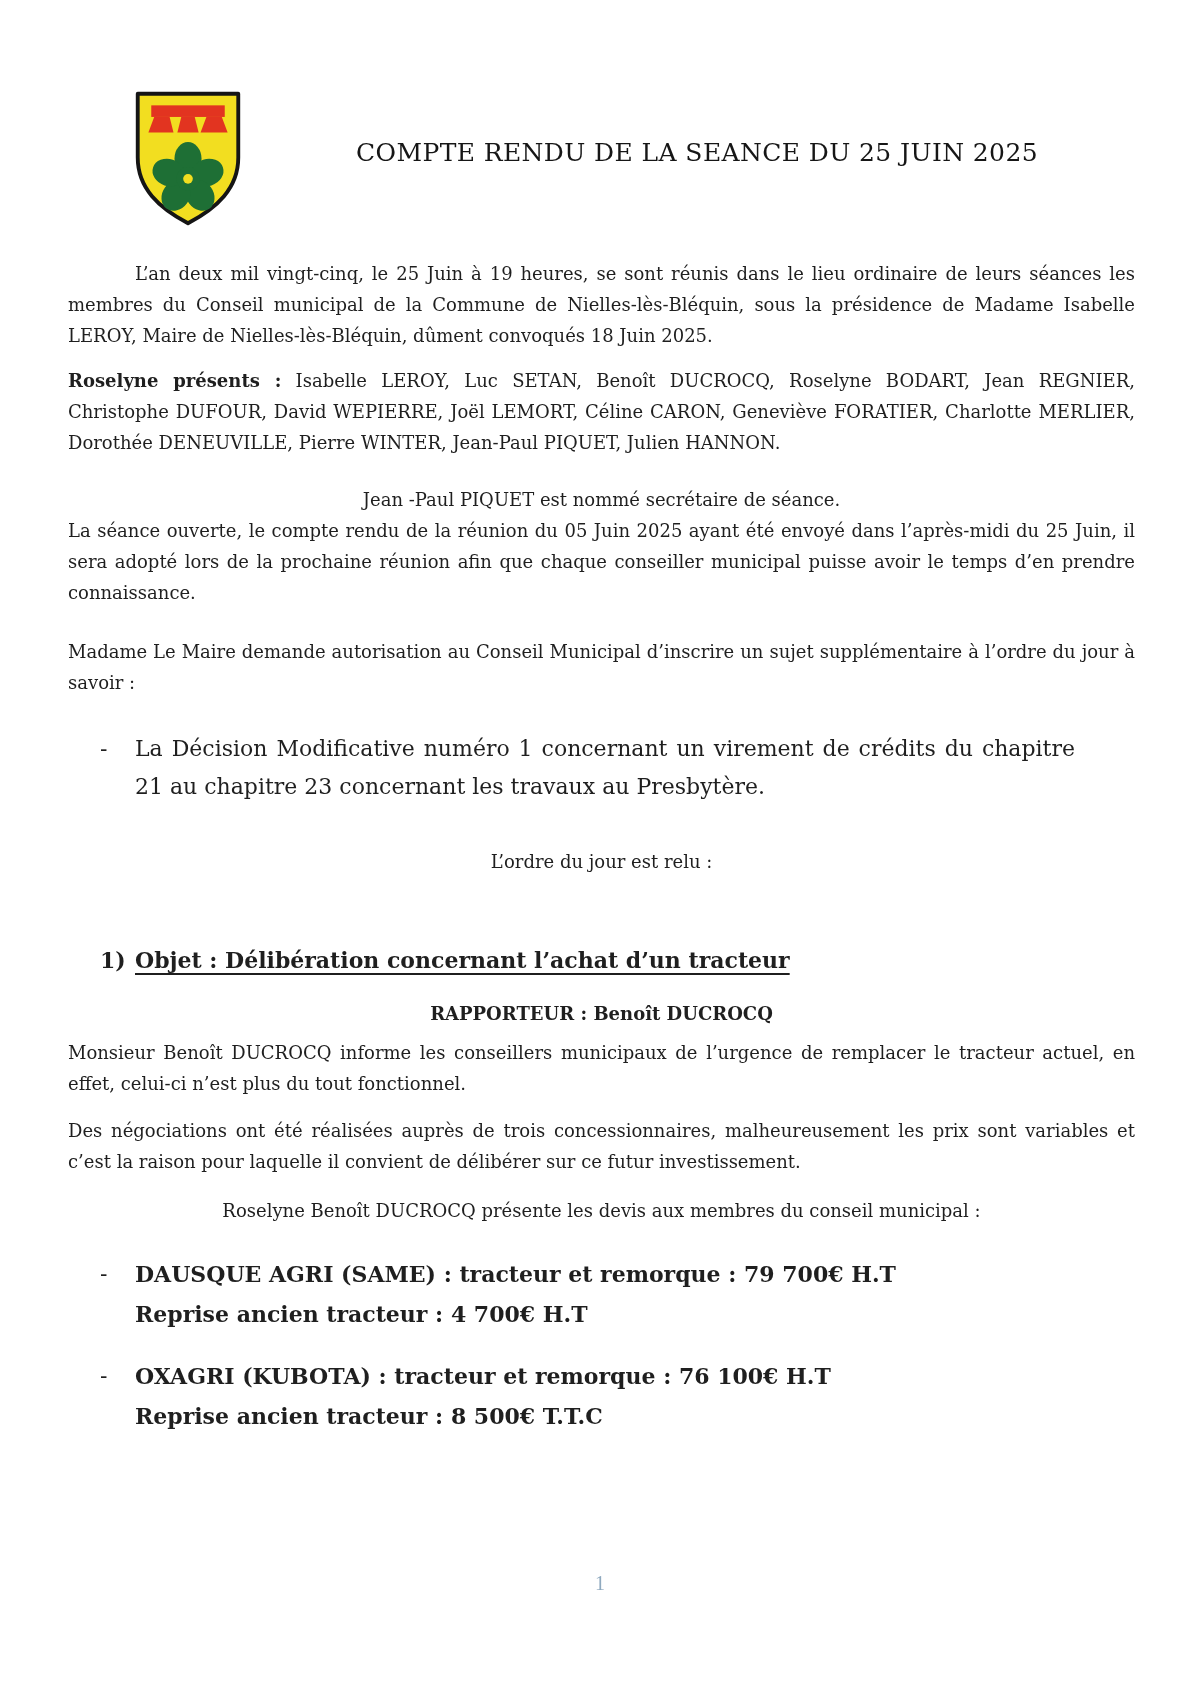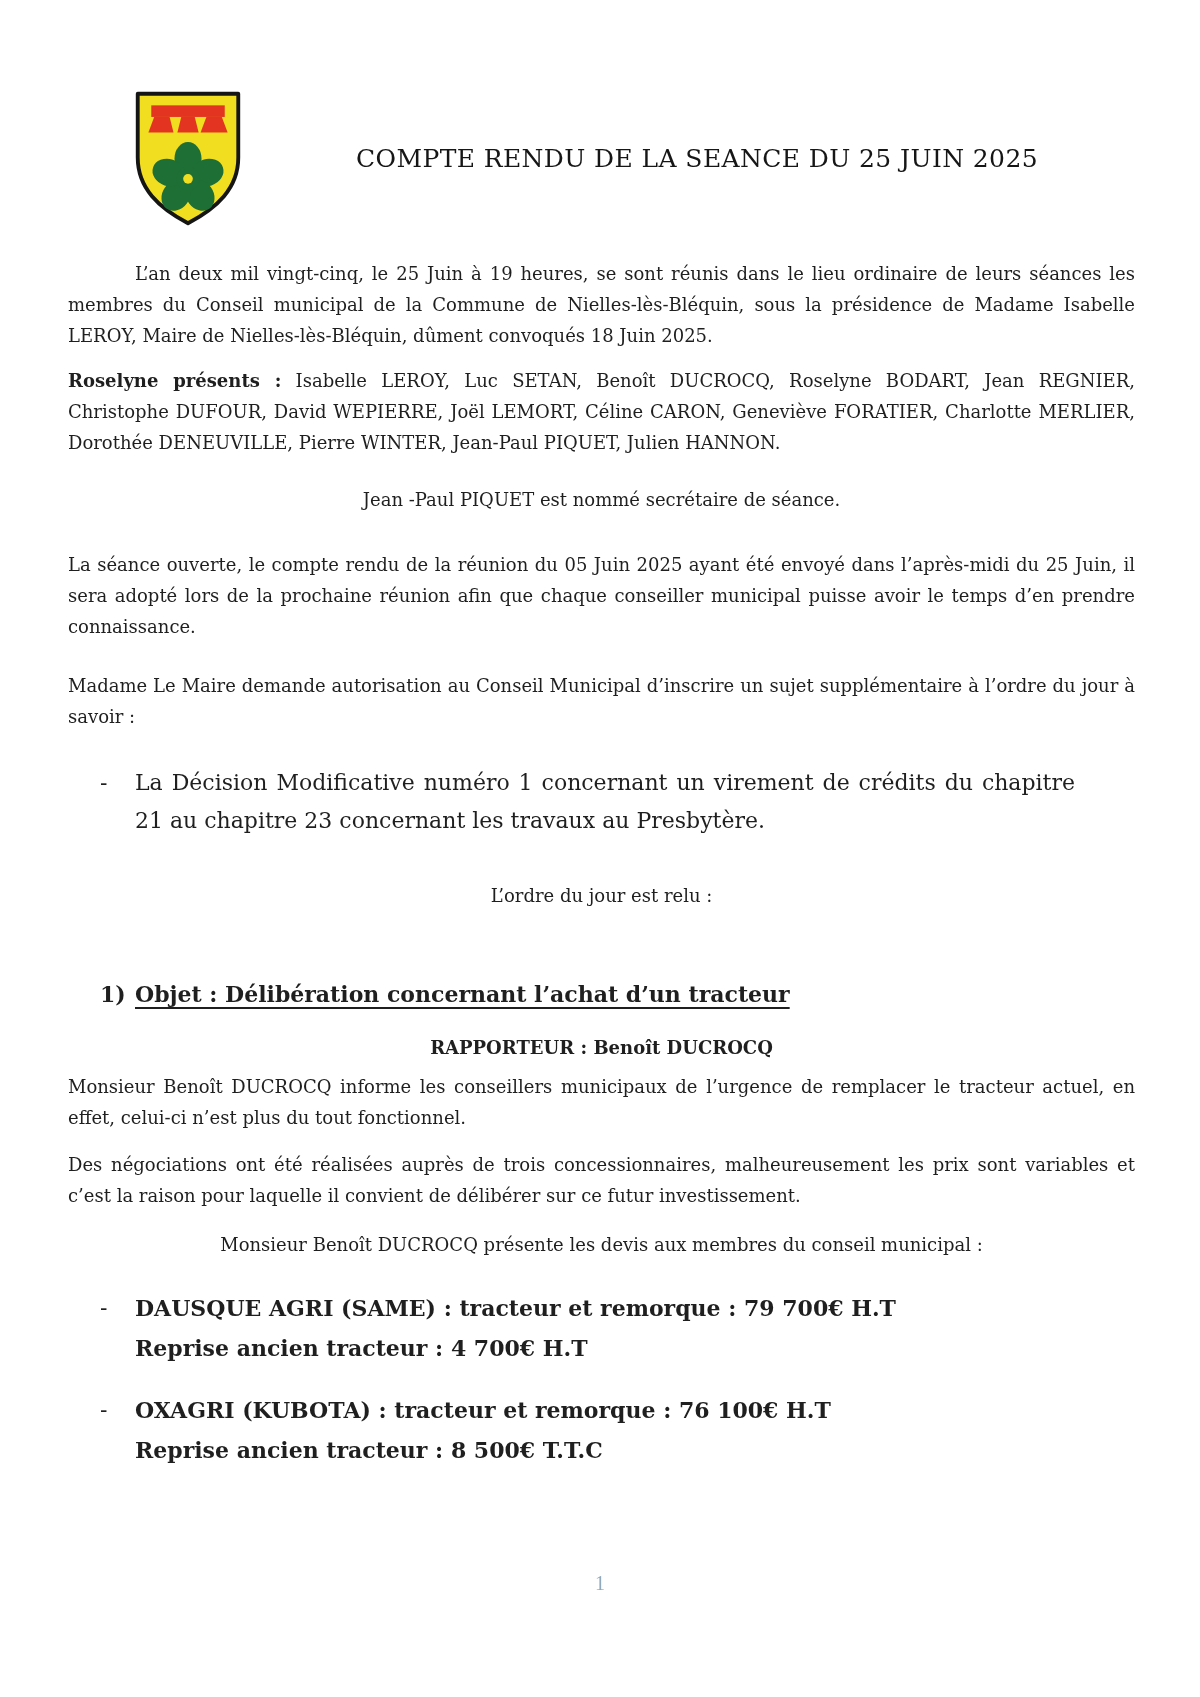--- a/index.html
+++ b/index.html
@@ -9,31 +9,31 @@
     margin:0 auto;
     background:#ffffff;
     font-family:"DejaVu Serif","Liberation Serif",serif;
     color:#1f1f1f;
     overflow:hidden;
   }
   .content{padding:0 65px 0 68px;}
   .header{position:relative;height:230px;}
   .crest{position:absolute;left:130px;top:88px;width:116px;height:142px;}
   .doc-title{
-    position:absolute;left:356px;top:144px;
+    position:absolute;left:356px;top:138px;
     font-size:25px;letter-spacing:.4px;white-space:nowrap;
     color:#161616;
   }
   p{margin:0;font-size:18px;line-height:31px;text-align:justify;}
   .nojust{text-align:center;}
   .indent{text-indent:67px;}
   .mt-p1{margin-top:28px;}
   .mt-presents{margin-top:14px;}
   .mt-secretary{margin-top:26px;}
-  .mt-seance{margin-top:34px;}
+  .mt-seance{}
   .mt-madame{margin-top:28px;}
   .mt-ordre{margin-top:40px;}
   b,.bold{font-weight:700;}
   .bullet{
     display:flex;margin-top:32px;
     font-size:22px;line-height:38px;
   }
   .bullet .dash{width:35px;padding-left:32px;flex:none;text-align:left;}
   .bullet .btext{flex:1;text-align:justify;padding-right:60px;}
   .item-head{
@@ -122,21 +122,21 @@
       <span class="num">1)</span>
       <span class="htext">Objet : Délibération concernant l’achat d’un tracteur</span>
     </div>
 
     <p class="nojust rapporteur">RAPPORTEUR : Benoît DUCROCQ</p>
 
     <p class="mt-itemp1">Monsieur Benoît DUCROCQ informe les conseillers municipaux de l’urgence de remplacer le tracteur actuel, en effet, celui-ci n’est plus du tout fonctionnel.</p>
 
     <p class="mt-itemp2">Des négociations ont été réalisées auprès de trois concessionnaires, malheureusement les prix sont variables et c’est la raison pour laquelle il convient de délibérer sur ce futur investissement.</p>
 
-    <p class="nojust mt-itemp3">Monsieur Benoît DUCROCQ présente les devis aux membres du conseil municipal :</p>
+    <p class="nojust mt-itemp3">Roselyne Benoît DUCROCQ présente les devis aux membres du conseil municipal :</p>
 
     <div class="quote q1">
       <span class="dash">-</span>
       <span><span>DAUSQUE AGRI (SAME) : tracteur et remorque : 79 700€ H.T</span><br><span>Reprise ancien tracteur : 4 700€ H.T</span></span>
     </div>
 
     <div class="quote q2">
       <span class="dash">-</span>
       <span><span>OXAGRI (KUBOTA) : tracteur et remorque : 76 100€ H.T</span><br><span>Reprise ancien tracteur : 8 500€ T.T.C</span></span>
     </div>

